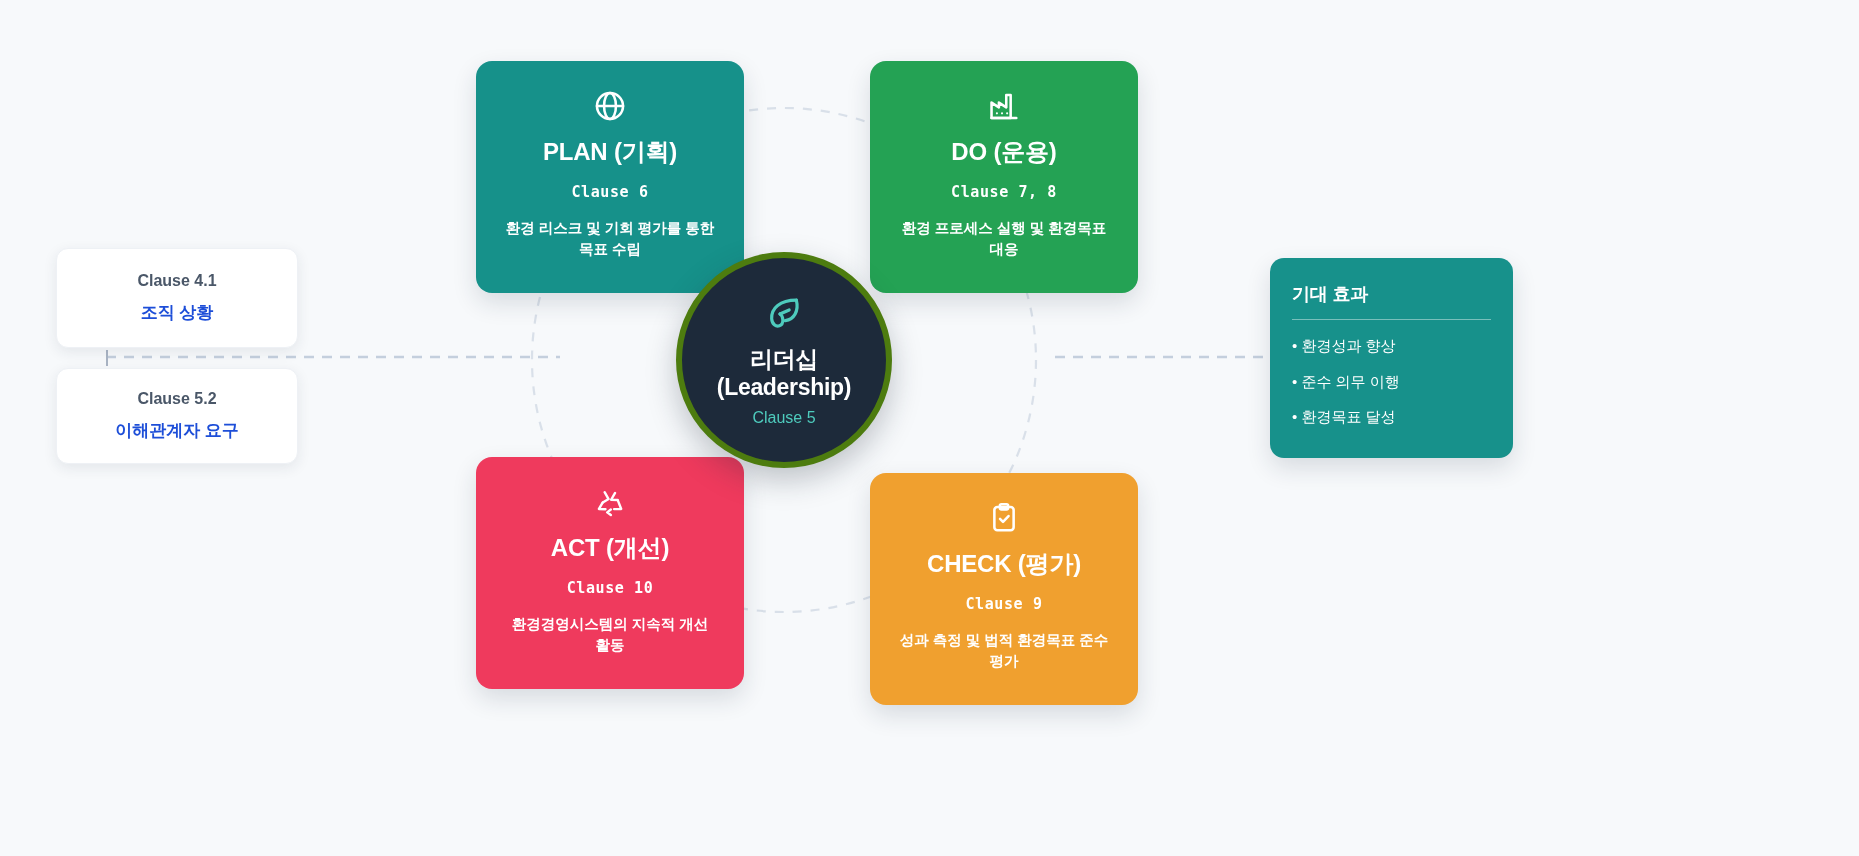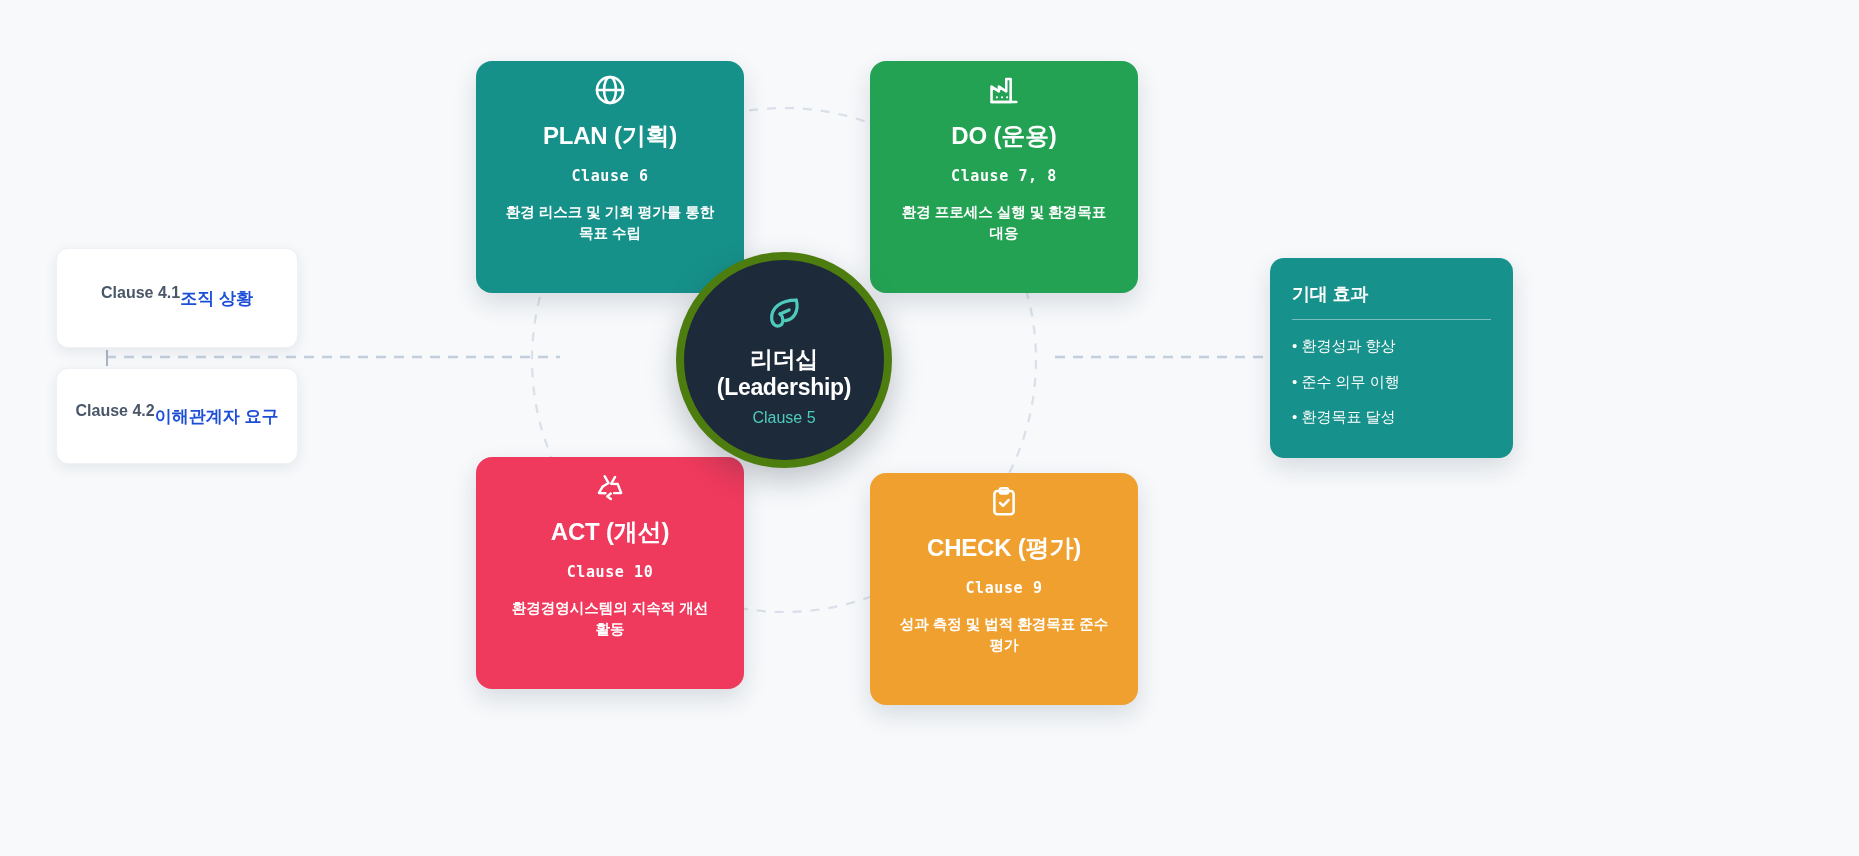--- a/index.html
+++ b/index.html
@@ -30,21 +30,21 @@
     pointer-events: none;
   }
 
   
   .quad-card {
     position: absolute;
     width: 268px;
     height: 232px;
     border-radius: 16px;
     box-sizing: border-box;
-    padding: 12px 22px 20px;
+    padding: 28px 22px 20px;
     display: flex;
     flex-direction: column;
     align-items: center;
     text-align: center;
     color: #ffffff;
     box-shadow: 0 10px 24px rgba(31, 45, 61, 0.14);
   }
   .quad-icon {
     width: 34px;
     height: 34px;
@@ -81,21 +81,21 @@
 
   
   #center-node {
     position: absolute;
     left: 676px;
     top: 252px;
     width: 216px;
     height: 216px;
     border-radius: 50%;
     background: #1d2a3a;
-    border: 8px solid #4d7c0f;
+    border: 6px solid #4d7c0f;
     box-sizing: border-box;
     box-shadow: 0 12px 30px rgba(26, 38, 53, 0.26);
     display: flex;
     flex-direction: column;
     align-items: center;
     justify-content: center;
     color: #ffffff;
     text-align: center;
   }
   #center-node .leaf-icon { width: 40px; height: 40px; margin-bottom: 12px; }
@@ -115,21 +115,21 @@
 
   
   .side-card {
     position: absolute;
     left: 56px;
     width: 242px;
     background: #ffffff;
     border-radius: 12px;
     box-sizing: border-box;
     display: flex;
-    flex-direction: row;
+    flex-direction: column;
     align-items: center;
     justify-content: center;
     box-shadow: 0 4px 14px rgba(31, 45, 61, 0.09);
     border: 1px solid #eef1f5;
   }
   #side-card-41 { top: 248px; height: 100px; }
   #side-card-42 { top: 368px; height: 96px; }
   .side-clause {
     font-size: 16px;
     font-weight: bold;
@@ -259,21 +259,21 @@
       <div>(Leadership)</div>
     </div>
     <div class="center-clause">Clause 5</div>
   </div>
 
   <div class="side-card" id="side-card-41">
     <div class="side-clause">Clause 4.1</div>
     <div class="side-name">조직 상황</div>
   </div>
   <div class="side-card" id="side-card-42">
-    <div class="side-clause">Clause 4.2</div>
+    <div class="side-clause">Clause 5.2</div>
     <div class="side-name">이해관계자 요구</div>
   </div>
 
   <div id="benefits-panel">
     <div id="benefits-title">기대 효과</div>
     <div id="benefits-divider"></div>
     <div class="benefit-item">• 환경성과 향상</div>
     <div class="benefit-item">• 준수 의무 이행</div>
     <div class="benefit-item">• 환경목표 달성</div>
   </div>

